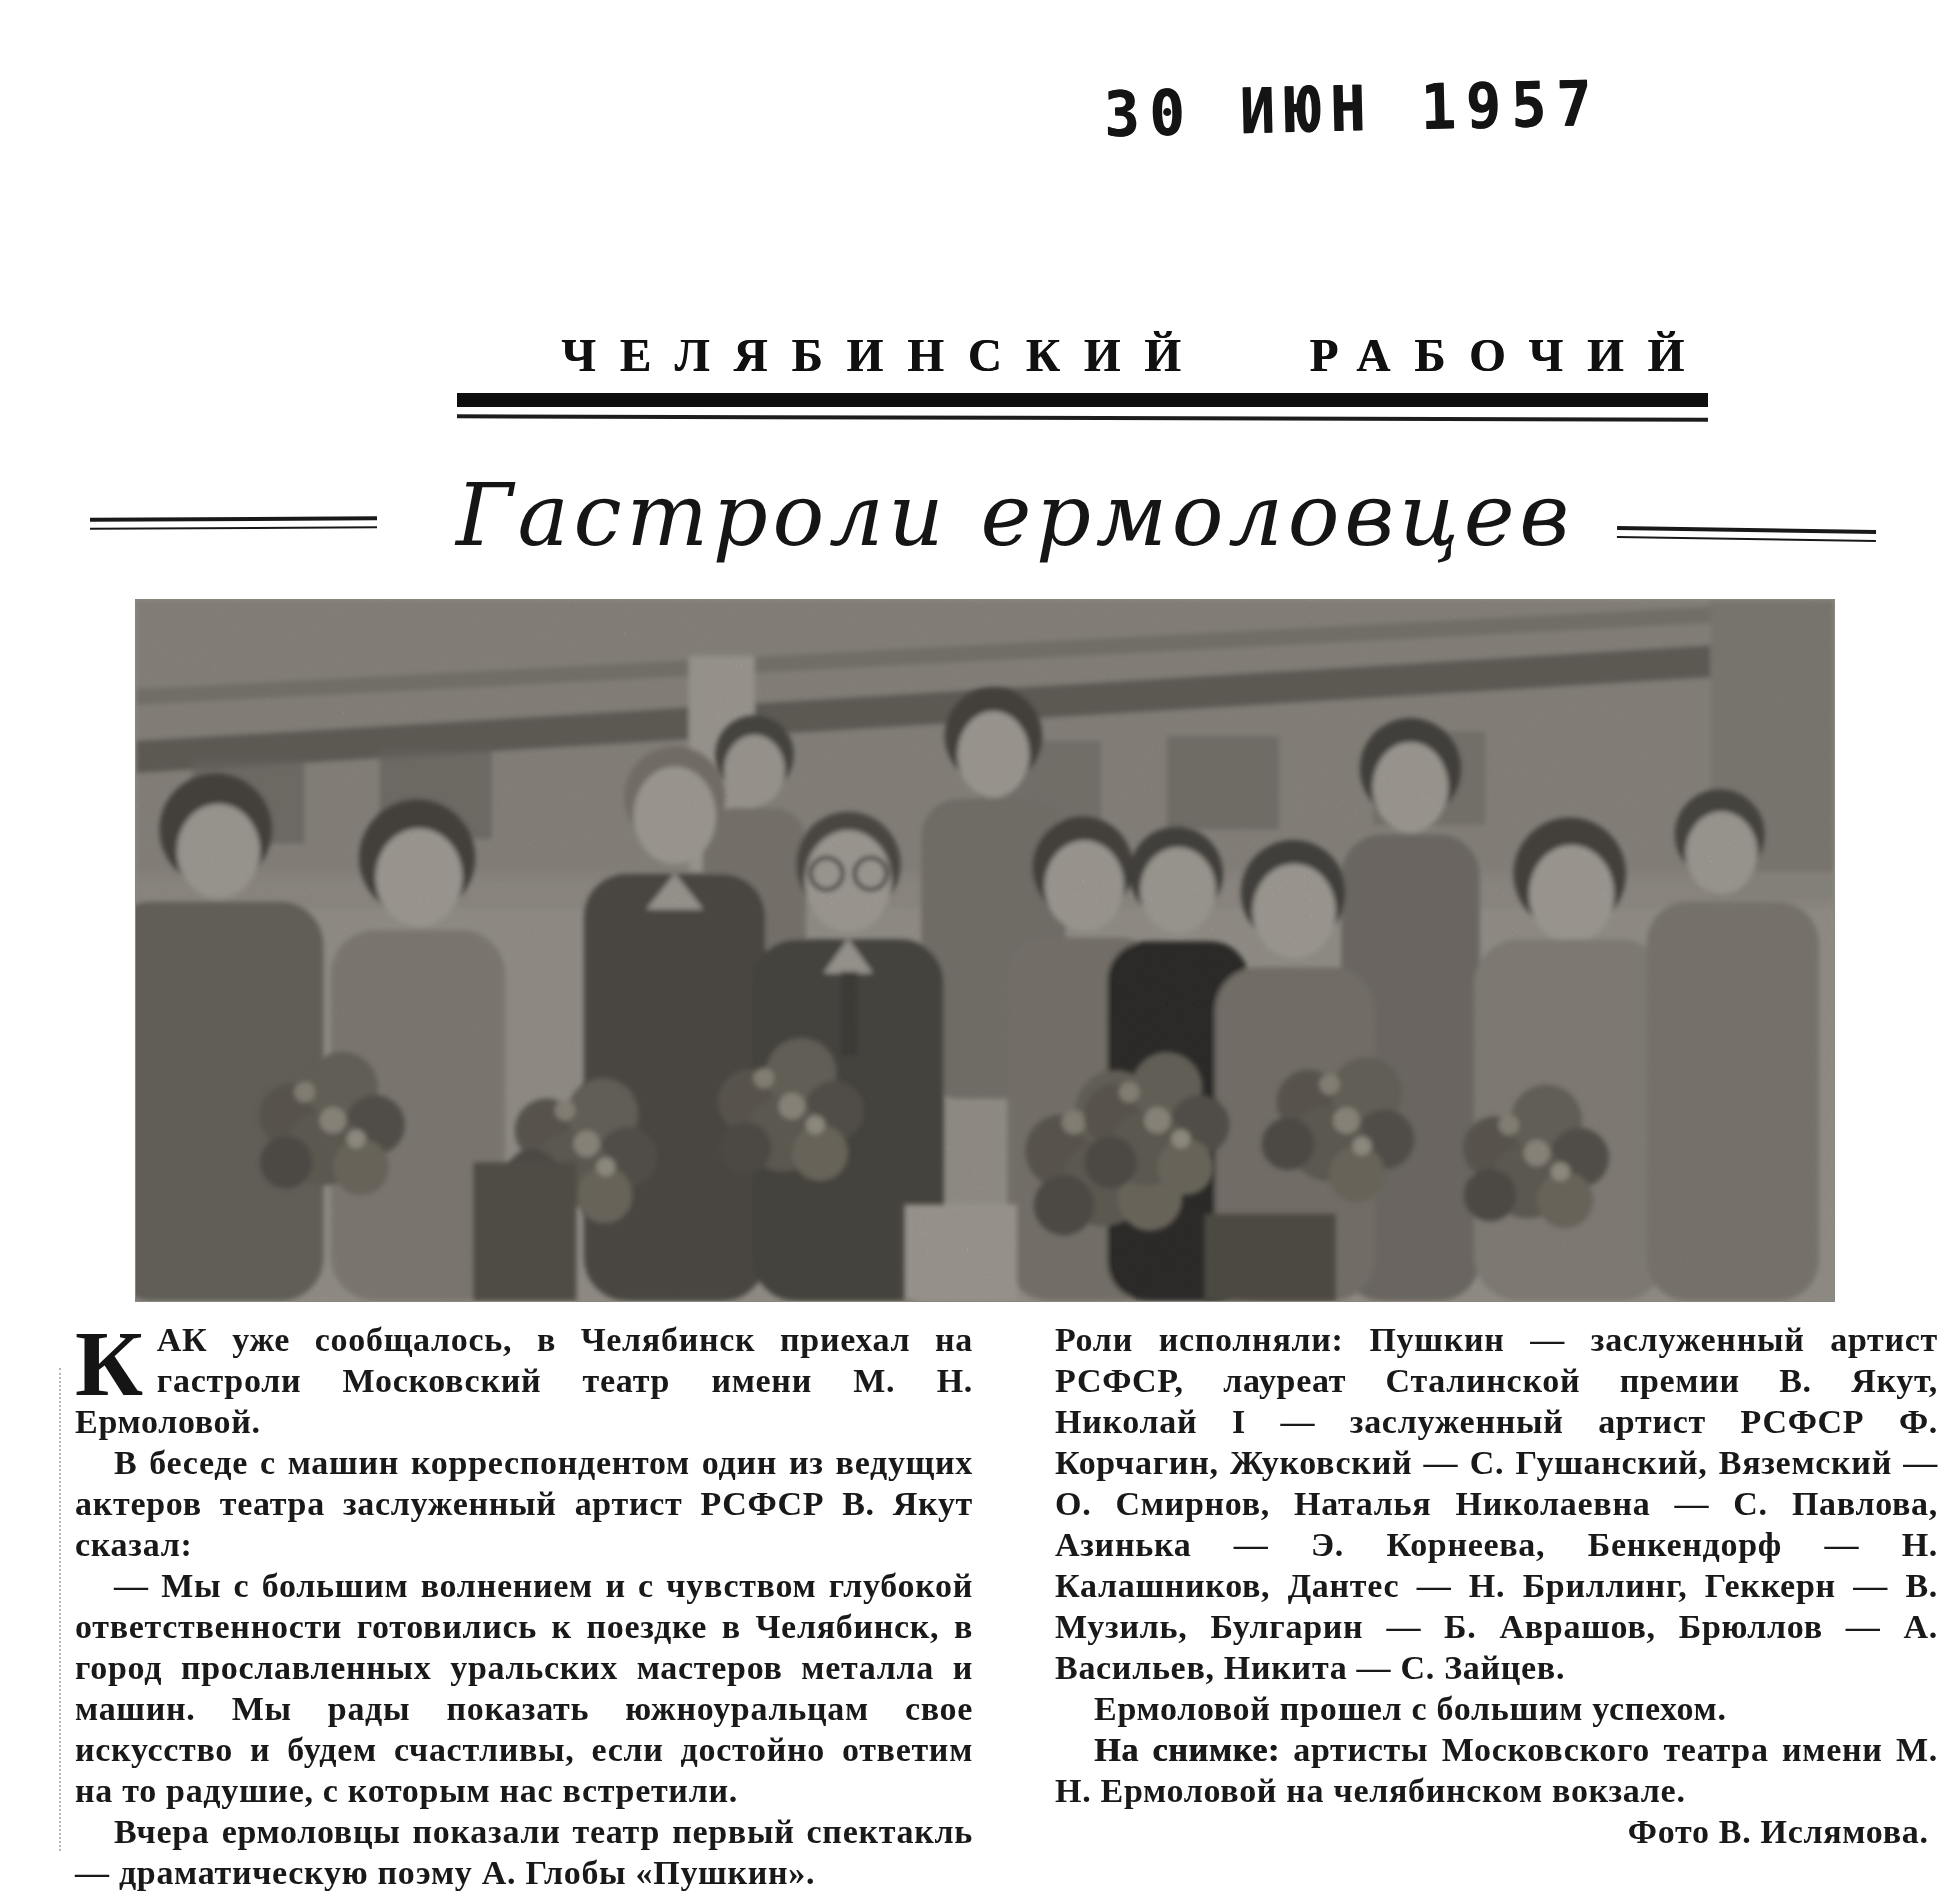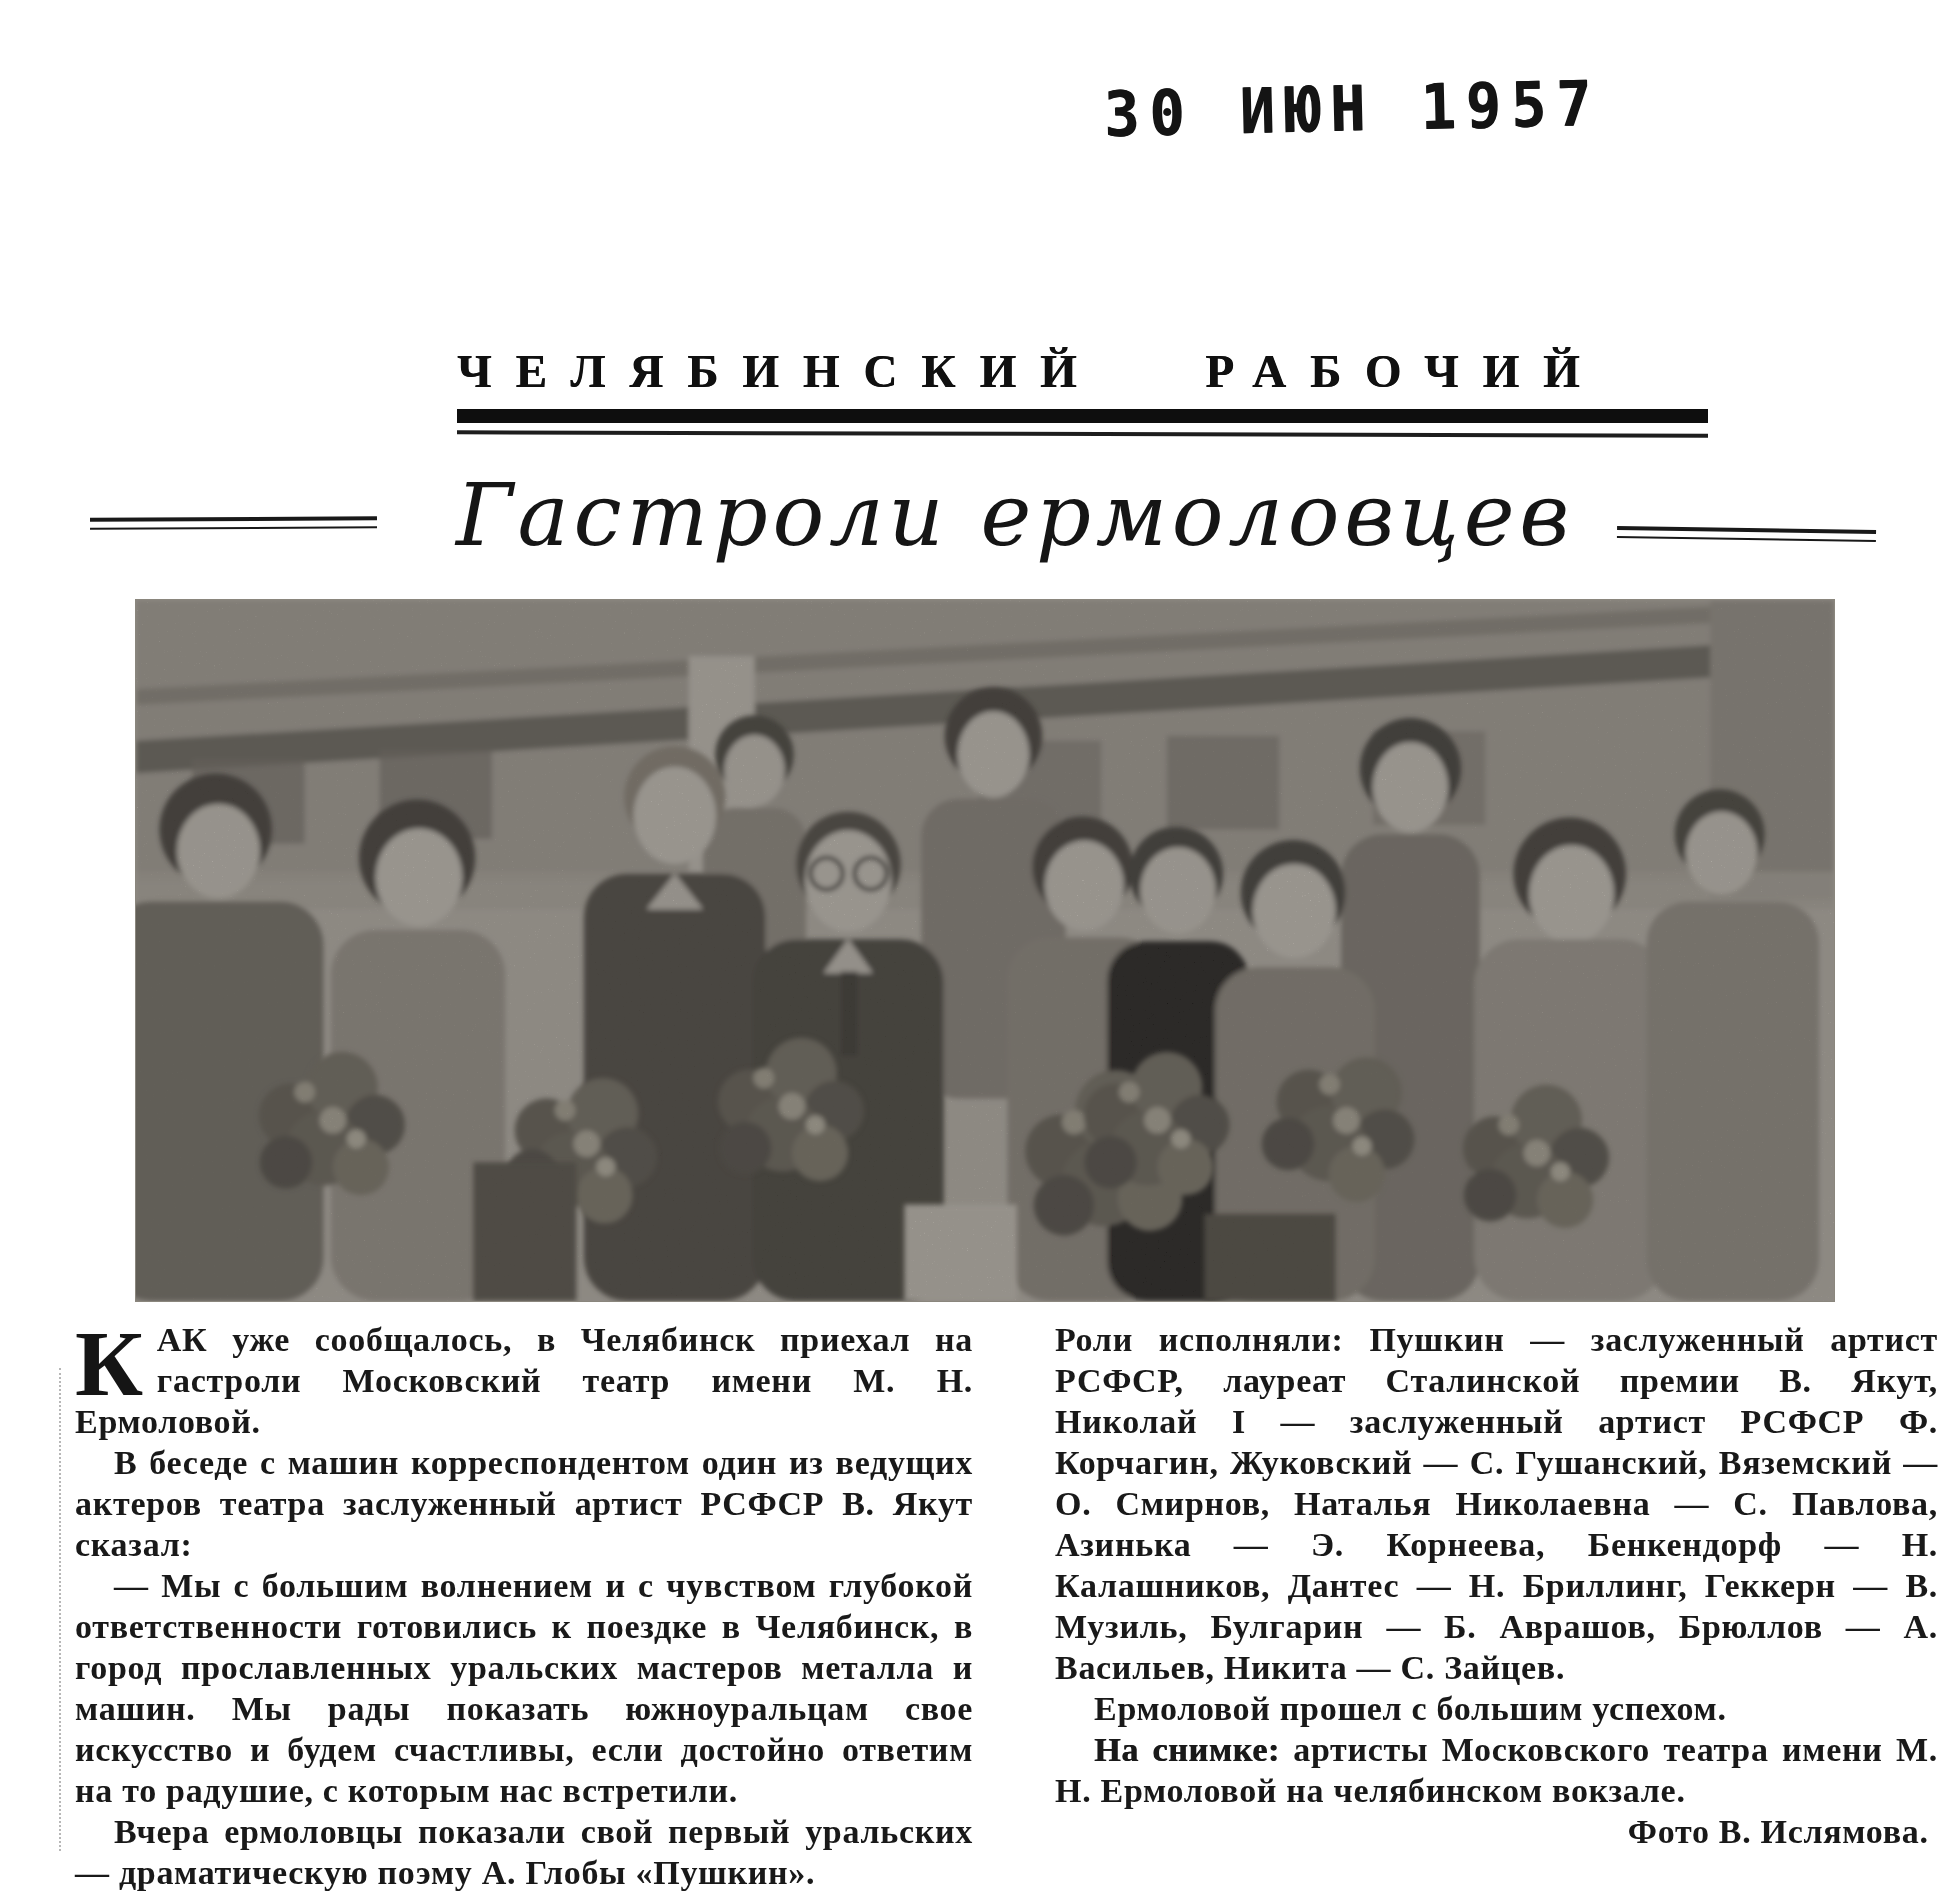--- a/index.html
+++ b/index.html
@@ -9,21 +9,21 @@
   }
   
   .stamp{
     position:absolute;left:1104px;top:75px;
     font-family:"DejaVu Sans Mono",monospace;font-weight:bold;
     font-size:58px;letter-spacing:10.3px;color:#141414;
     transform:rotate(-1.3deg) scaleY(1.08);white-space:nowrap;
     text-shadow:0.9px 0 0 #141414;
   }
   
-  .masthead{position:absolute;left:457px;top:328px;width:1251px;text-align:left;margin-top:16px;}
+  .masthead{position:absolute;left:457px;top:328px;width:1251px;text-align:right;}
   .masthead-title{
     font-family:"Liberation Serif",serif;font-weight:700;font-size:47px;
     letter-spacing:24px;word-spacing:69px;white-space:nowrap;color:#101010;
     text-shadow:0.5px 0 0 #101010;
   }
   .rule-thick{margin-top:11.2px;height:14px;background:#0e0e0e;}
   .rule-thin{margin-top:8.4px;height:3.7px;background:#1d1d1d;transform:rotate(0.15deg);}
   
   .headline{
     position:absolute;left:394px;top:453px;width:1218px;text-align:center;
@@ -207,21 +207,21 @@
       <rect x="0" y="0" width="1812" height="748" filter="url(#grain)" opacity="0.5"></rect>
     </svg>
   </div>
 
   <div class="margin-dots"></div>
 
   <div class="col col-left">
     <p><span class="dropcap">К</span><span>АК уже сообщалось, в Челябинск приехал на гастроли Московский театр имени М. Н. Ермоловой.</span></p>
     <p class="indent">В беседе с машин корреспондентом один из ведущих актеров театра заслуженный артист РСФСР В. Якут сказал:</p>
     <p class="indent">— Мы с большим волнением и с чувством глубокой ответственности готовились к поездке в Челябинск, в город прославленных уральских мастеров металла и машин. Мы рады показать южноуральцам свое искусство и будем счастливы, если достойно ответим на то радушие, с которым нас встретили.</p>
-    <p class="indent p-space">Вчера ермоловцы показали свой первый уральских — драматическую поэму А. Глобы «Пушкин».</p>
+    <p class="indent p-space">Вчера ермоловцы показали театр первый спектакль — драматическую поэму А. Глобы «Пушкин».</p>
   </div>
 
   <div class="col col-right">
     <p>Роли исполняли: Пушкин — заслуженный артист РСФСР, лауреат Сталинской премии В. Якут, Николай I — заслуженный артист РСФСР Ф. Корчагин, Жуковский — С. Гушанский, Вяземский — О. Смирнов, Наталья Николаевна — С. Павлова, Азинька — Э. Корнеева, Бенкендорф — Н. Калашников, Дантес — Н. Бриллинг, Геккерн — В. Музиль, Булгарин — Б. Аврашов, Брюллов — А. Васильев, Никита — С. Зайцев.</p>
     <p class="indent p-space">Ермоловой прошел с большим успехом.</p>
     <p class="caption"><span class="caption-lead">На снимке:</span><span> артисты Московского театра имени М. Н. Ермоловой на челябинском вокзале.</span></p>
     <p class="credit">Фото В. Ислямова.</p>
   </div>
 
 </div>

